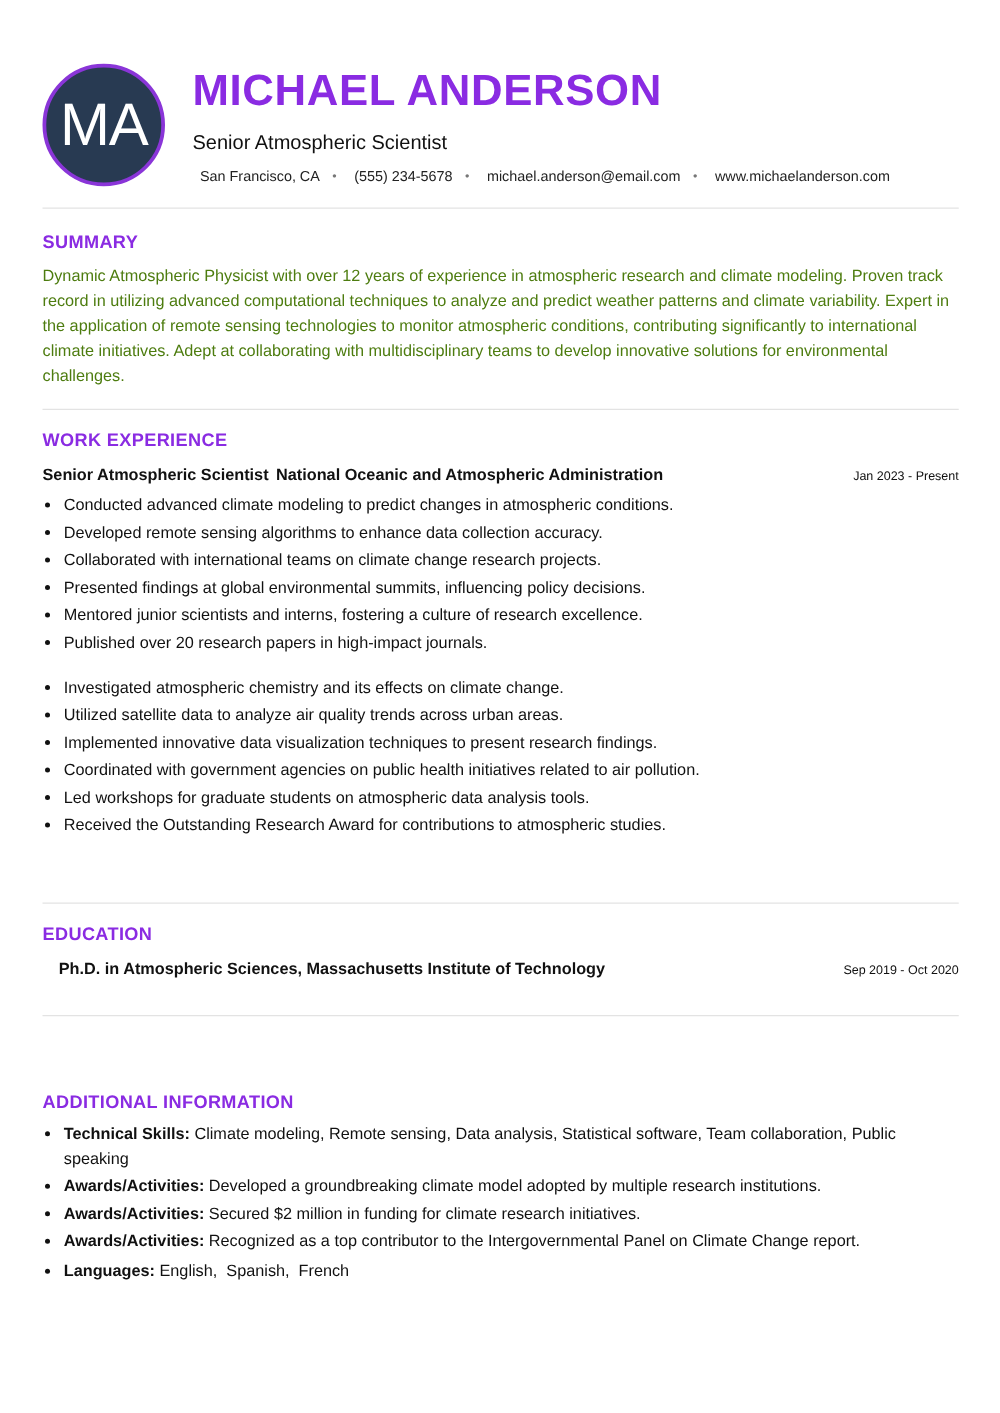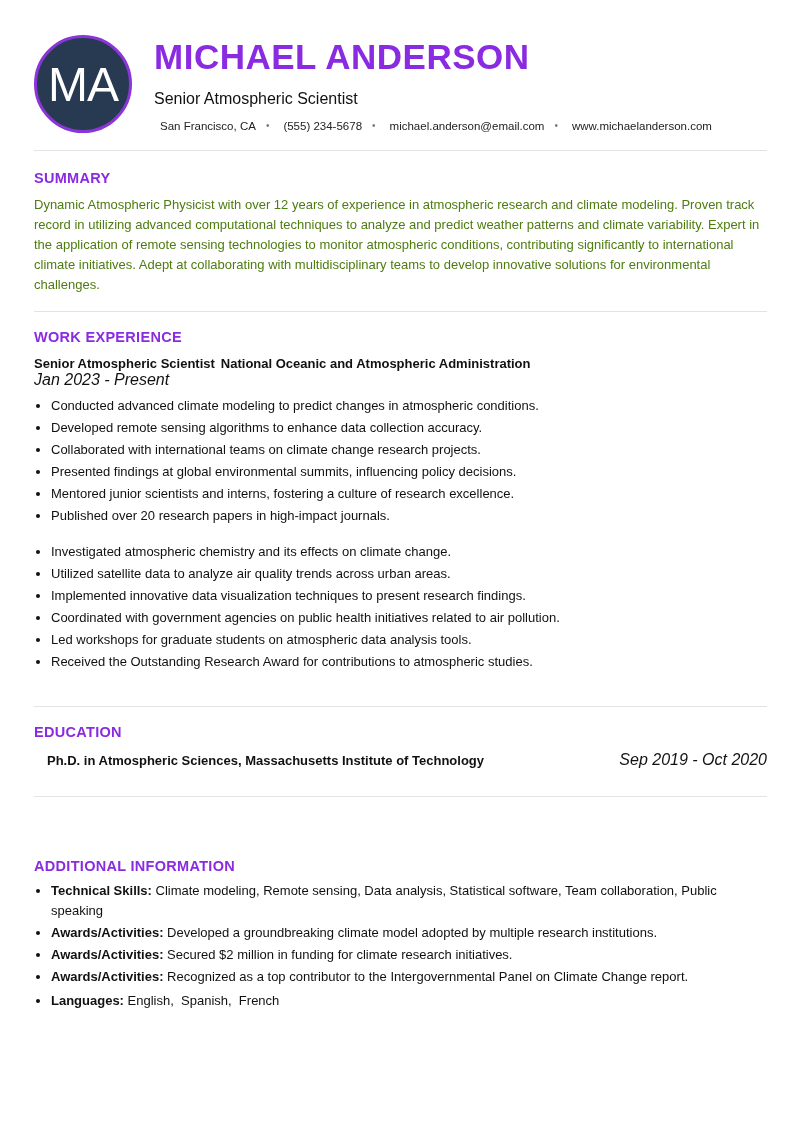--- a/index.html
+++ b/index.html
@@ -1,39 +1,39 @@
 <!DOCTYPE html>
 <html><head>
 <meta charset="utf-8">
 <style>
   html, body { margin: 0; padding: 0; background: #ffffff; }
   body { width: 800px; height: 1130px; position: relative; font-family: "Liberation Sans", sans-serif; color: #111; }
-  .page { position: absolute; left: 34px; top: 0; width: 733px; }
+  .page { position: absolute; left: 34px; top: 16px; width: 733px; }
 
   .header { position: relative; height: 150px; }
   .avatar { position: absolute; left: 0; top: 35px; width: 98px; height: 98px; border-radius: 50%; background: #283a52; border: 3px solid #8a35d8; box-sizing: border-box; display: flex; align-items: center; justify-content: center; color: #fff; font-size: 48px; letter-spacing: -1px; }
   .name { position: absolute; left: 120px; top: 37px; font-size: 35px; font-weight: bold; color: #8a2be2; letter-spacing: 0.5px; line-height: 40px; margin: 0; }
   .title { position: absolute; left: 120px; top: 89px; font-size: 16px; color: #111; line-height: 20px; }
   .contact { position: absolute; left: 126px; top: 120px; font-size: 11.5px; color: #222; display: flex; white-space: nowrap; }
   .contact .sep { color: #777; margin: 0 14px 0 10px; font-size: 10px; }
   .divider { border: none; border-top: 1px solid #e3e3e3; margin: 0; }
   .hdr-div { position: absolute; left: 0; top: 150px; width: 733px; }
 
   .section-title { font-size: 14.5px; font-weight: bold; color: #8a2be2; letter-spacing: 0.3px; margin: 0; }
   .summary { position: absolute; top: 170px; left: 0; width: 733px; }
   .summary p { margin: 9px 0 0 0; font-size: 13px; line-height: 20px; color: #4d7c0f; }
   .div2 { position: absolute; top: 311px; left: 0; width: 733px; }
 
   .work { position: absolute; top: 329px; left: 0; width: 733px; }
   .job { margin-top: 11px; }
   .job + .job { margin-top: 14px; }
-  .job-head { display: flex; justify-content: space-between; align-items: baseline; flex-direction: column; }
+  .job-head { display: flex; justify-content: space-between; align-items: baseline; }
   .job-title { font-size: 13px; font-weight: bold; color: #111; }
   .job-title .org { margin-left: 6px; }
-  .date { font-size: 16px; font-style: italic; color: #111; text-align: center; }
+  .date { font-size: 10px; color: #111; text-align: center; }
   ul.bul { margin: 6px 0 0 0; padding: 0 0 0 17px; list-style: disc; }
   ul.bul li { font-size: 13px; line-height: 22px; color: #111; }
   .div3 { position: absolute; top: 706px; left: 0; width: 733px; }
 
   .edu { position: absolute; top: 724px; left: 0; width: 733px; }
   .edu-row { margin-top: 11px; display: flex; justify-content: space-between; align-items: baseline; padding-left: 13px; }
   .edu-deg { font-size: 13px; font-weight: bold; }
   .div4 { position: absolute; top: 796px; left: 0; width: 733px; }
 
   .add { position: absolute; top: 814px; left: 0; width: 733px; margin-top: 44px; }

